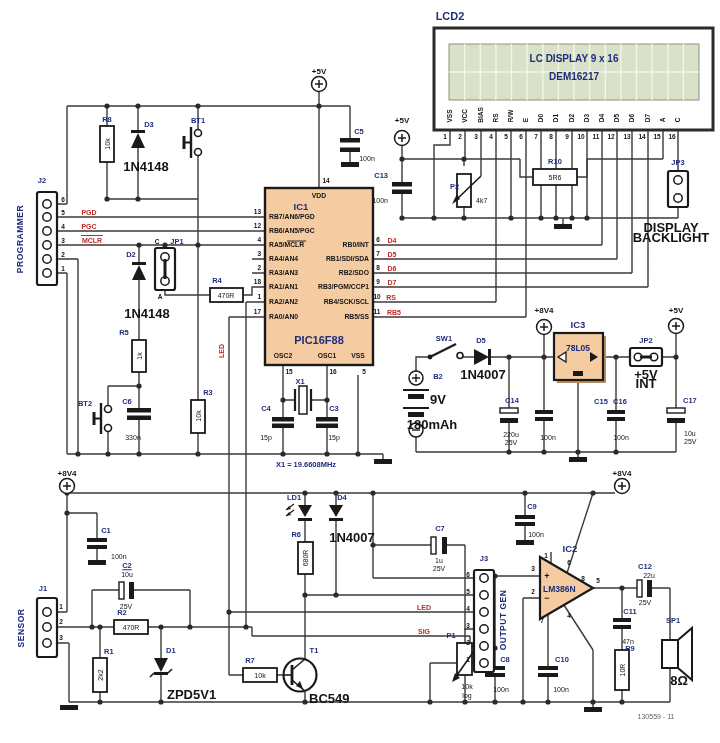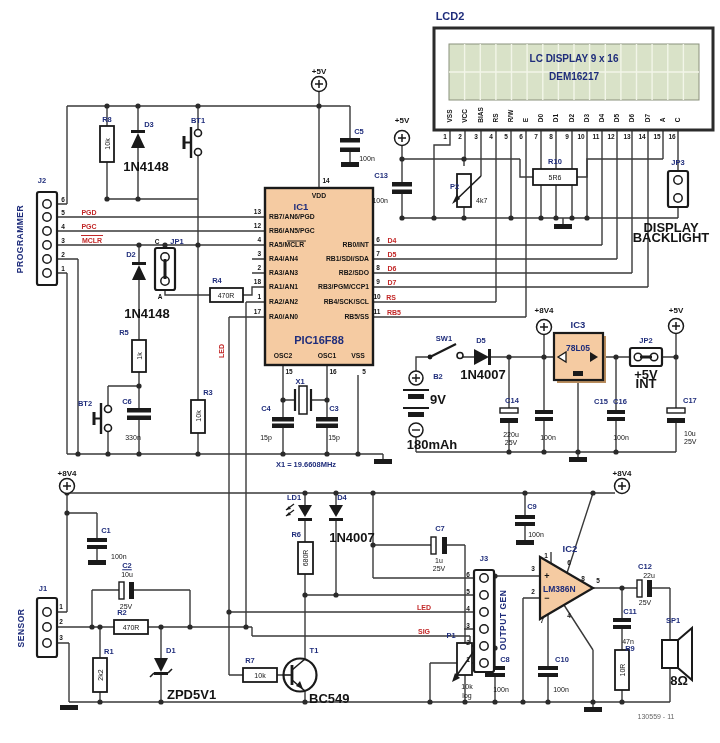--- a/index.html
+++ b/index.html
@@ -561,21 +561,21 @@
       <div class="lbl ref" style="left: 555px; top: 162px;">R10</div>
       <div class="lbl val" style="left: 555px; top: 177px;">5R6</div>
       <div class="lbl ref" style="left: 678px; top: 163px;">JP3</div>
       <div class="lbl pn" style="left: 671px; top: 227px;">DISPLAY</div>
       <div class="lbl pn" style="left: 671px; top: 237px;">BACKLIGHT</div>
       <div class="lbl ref" style="left: 444px; top: 339px;">SW1</div>
       <div class="lbl ref" style="left: 481px; top: 341px;">D5</div>
       <div class="lbl pn" style="left: 483px; top: 374px;">1N4007</div>
       <div class="lbl ref" style="left: 438px; top: 377px;">B2</div>
       <div class="lbl pn" style="left: 438px; top: 399px;">9V</div>
-      <div class="lbl pn" style="left: 432px; top: 444px;">180mAh</div>
+      <div class="lbl pn" style="left: 432px; top: 424px;">180mAh</div>
       <div class="lbl sup" style="left: 544px; top: 311px;">+8V4</div>
       <div class="lbl ref" style="left: 512px; top: 401px;">C14</div>
       <div class="lbl val" style="left: 511px; top: 434px;">220u</div>
       <div class="lbl val" style="left: 511px; top: 442px;">25V</div>
       <div class="lbl ref" style="left: 553px; top: 402px; margin-left: 48px;">C15</div>
       <div class="lbl val" style="left: 548px; top: 437px;">100n</div>
       <div class="lbl refbig" style="left: 578px; top: 325px;">IC3</div>
       <div class="lbl icname" style="left: 578px; top: 348px;">78L05</div>
       <div class="lbl ref" style="left: 646px; top: 341px;">JP2</div>
       <div class="lbl pn" style="left: 646px; top: 374px;">+5V</div>

